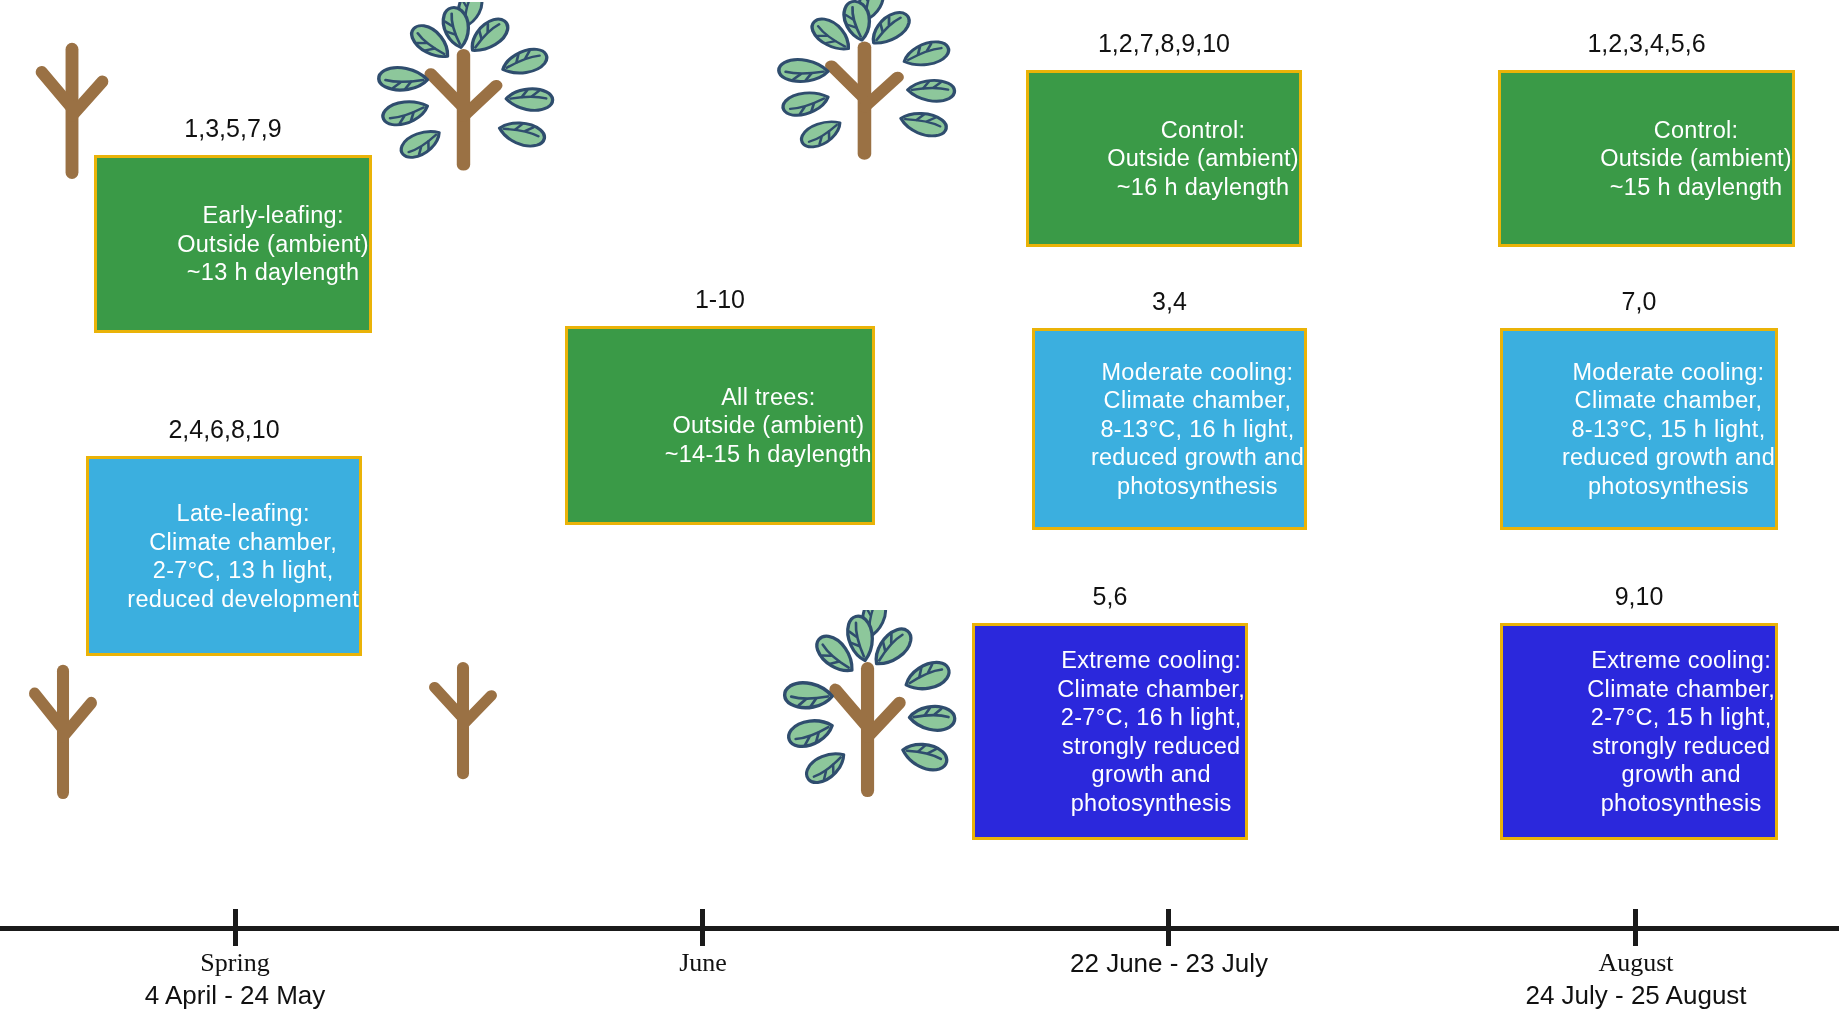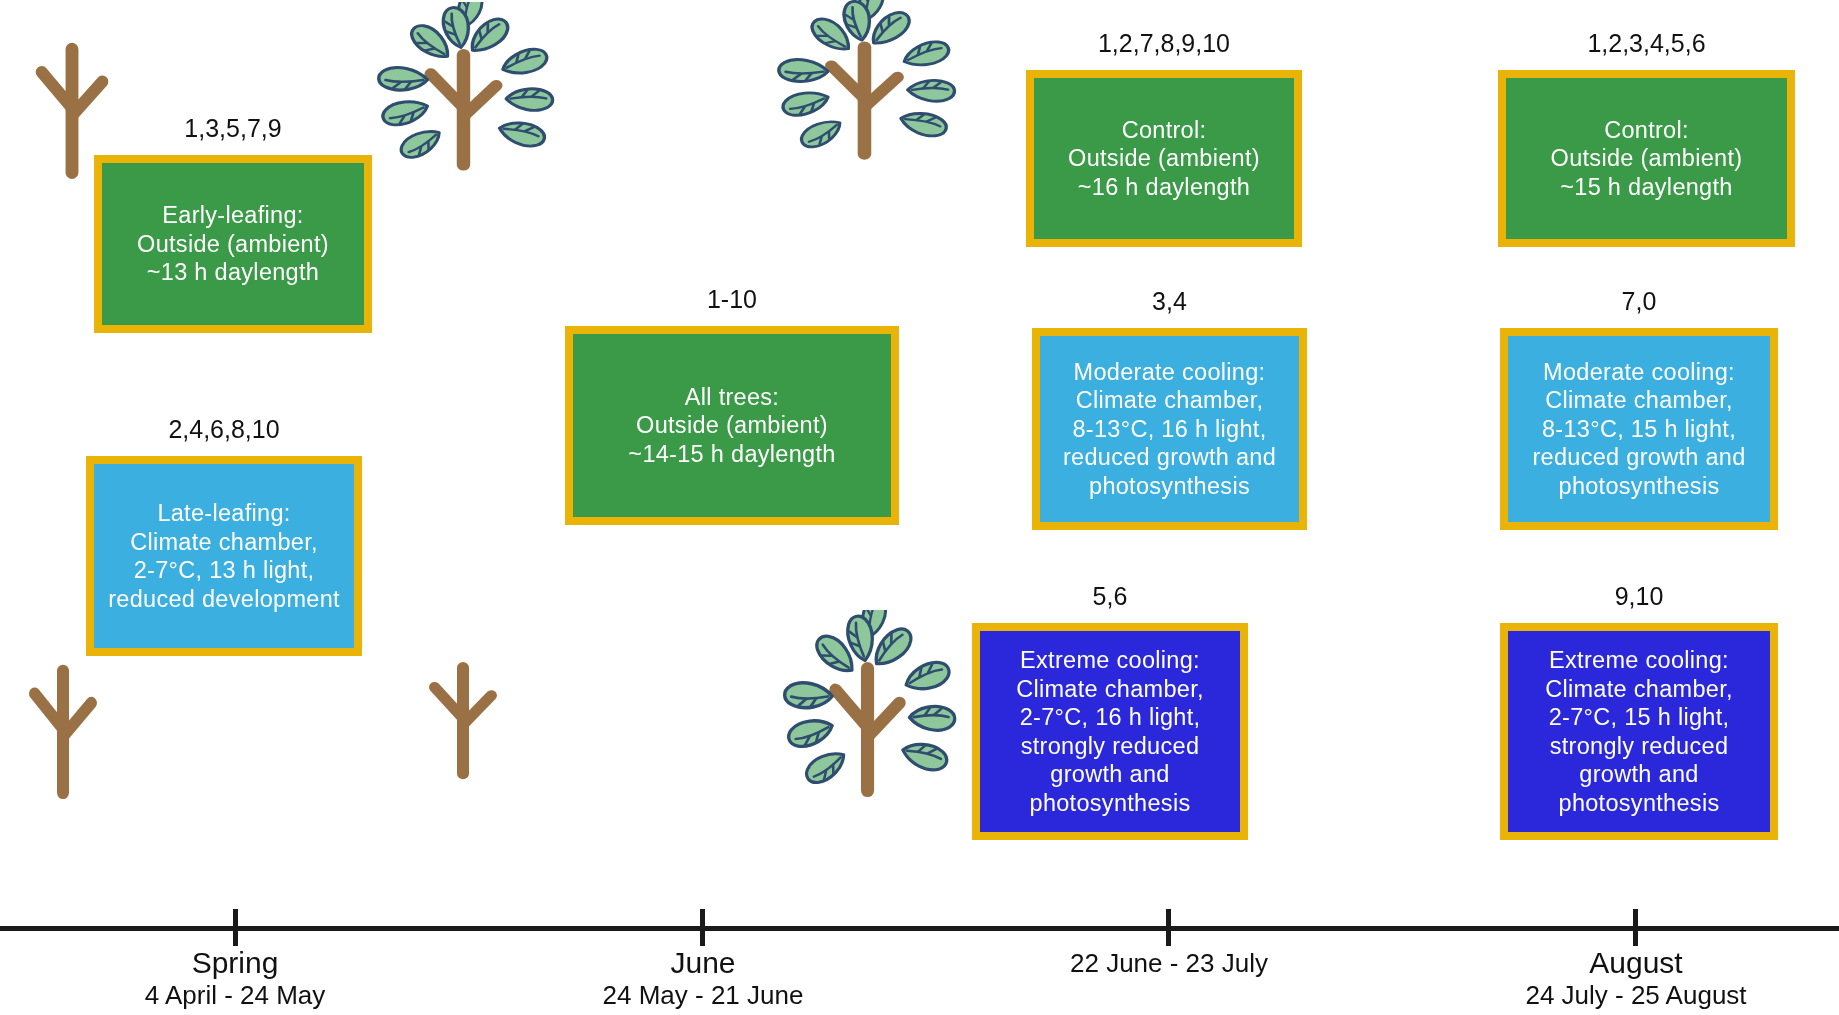--- a/index.html
+++ b/index.html
@@ -6,31 +6,31 @@
   .canvas {
     position:relative; width:1839px; height:1015px; background:#ffffff;
     font-family:"Liberation Sans", sans-serif; overflow:hidden;
   }
   .group { position:absolute; display:flex; flex-direction:column; align-items:center; }
   .num-label {
     height:34px; line-height:30px; font-size:25px; color:#111;
     text-align:right; margin-bottom:8px; white-space:nowrap;
   }
   .exp-box {
-    flex:1; width:100%; box-sizing:border-box; border:8px solid #eab308;
-    display:flex; align-items:center; justify-content:center;
+    flex:1; width:100%; box-sizing:border-box; border:3px solid #eab308;
+    display:flex; align-items:center; justify-content:flex-end;
   }
   .box-text {
     color:#ffffff; font-size:23.5px; line-height:28.5px; text-align:center;
     white-space:pre-line; letter-spacing:0.3px;
   }
   .tl-line { position:absolute; left:0; top:926px; width:1839px; height:5px; background:#1a1a1a; }
   .tl-tick { position:absolute; top:909px; width:5px; height:37px; background:#1a1a1a; }
   .tl-label { position:absolute; top:947px; width:300px; text-align:center; color:#111; }
-  .tl-month { font-size:30px; line-height:32px; }
+  .tl-month { font-size:26px; line-height:32px;font-family:Liberation Serif, serif; }
   .tl-dates { font-size:26px; line-height:32px; }
   .tree { position:absolute; }
   .trunk { stroke:var(--trunk); fill:none; stroke-linecap:round; }
   .leaf-body { fill:var(--leaf-fill); stroke:var(--leaf-stroke); stroke-width:4; stroke-linejoin:round; }
   .leaf-vein { fill:none; stroke:var(--leaf-stroke); stroke-width:3.2; stroke-linecap:round; }
 </style>
 </head>
 <body>
 
 <div class="canvas">
@@ -96,21 +96,21 @@
   <div class="group" style="left:86px; top:414px; width:276px; height:242px">
     <div class="num-label">2,4,6,8,10</div>
     <div class="exp-box" style="background: rgb(59, 175, 223);">
       <div class="box-text">Late-leafing:
 Climate chamber,
 2-7°C, 13 h light,
 reduced development</div>
     </div>
   </div>
 
-  <div class="group" style="left:565px; top:284px; width:334px; height:241px">
+  <div class="group" style="left:565px; top:284px; width:310px; height:241px">
     <div class="num-label">1-10</div>
     <div class="exp-box" style="background: rgb(58, 154, 71);">
       <div class="box-text">All trees:
 Outside (ambient)
 ~14-15 h daylength</div>
     </div>
   </div>
 
   <div class="group" style="left:1026px; top:28px; width:276px; height:219px">
     <div class="num-label">1,2,7,8,9,10</div>
@@ -181,21 +181,20 @@
   <div class="tl-tick" style="left:700px"></div>
   <div class="tl-tick" style="left:1166px"></div>
   <div class="tl-tick" style="left:1633px"></div>
 
   <div class="tl-label" style="left:85px">
     <div class="tl-month">Spring</div>
     <div class="tl-dates">4 April - 24 May</div>
   </div>
   <div class="tl-label" style="left:553px">
     <div class="tl-month">June</div>
-    <div class="tl-dates">24 May - 21 June</div>
   </div>
   <div class="tl-label" style="left:1019px">
     <div class="tl-dates">22 June - 23 July</div>
   </div>
   <div class="tl-label" style="left:1486px">
     <div class="tl-month">August</div>
     <div class="tl-dates">24 July - 25 August</div>
   </div>
 
 </div>

